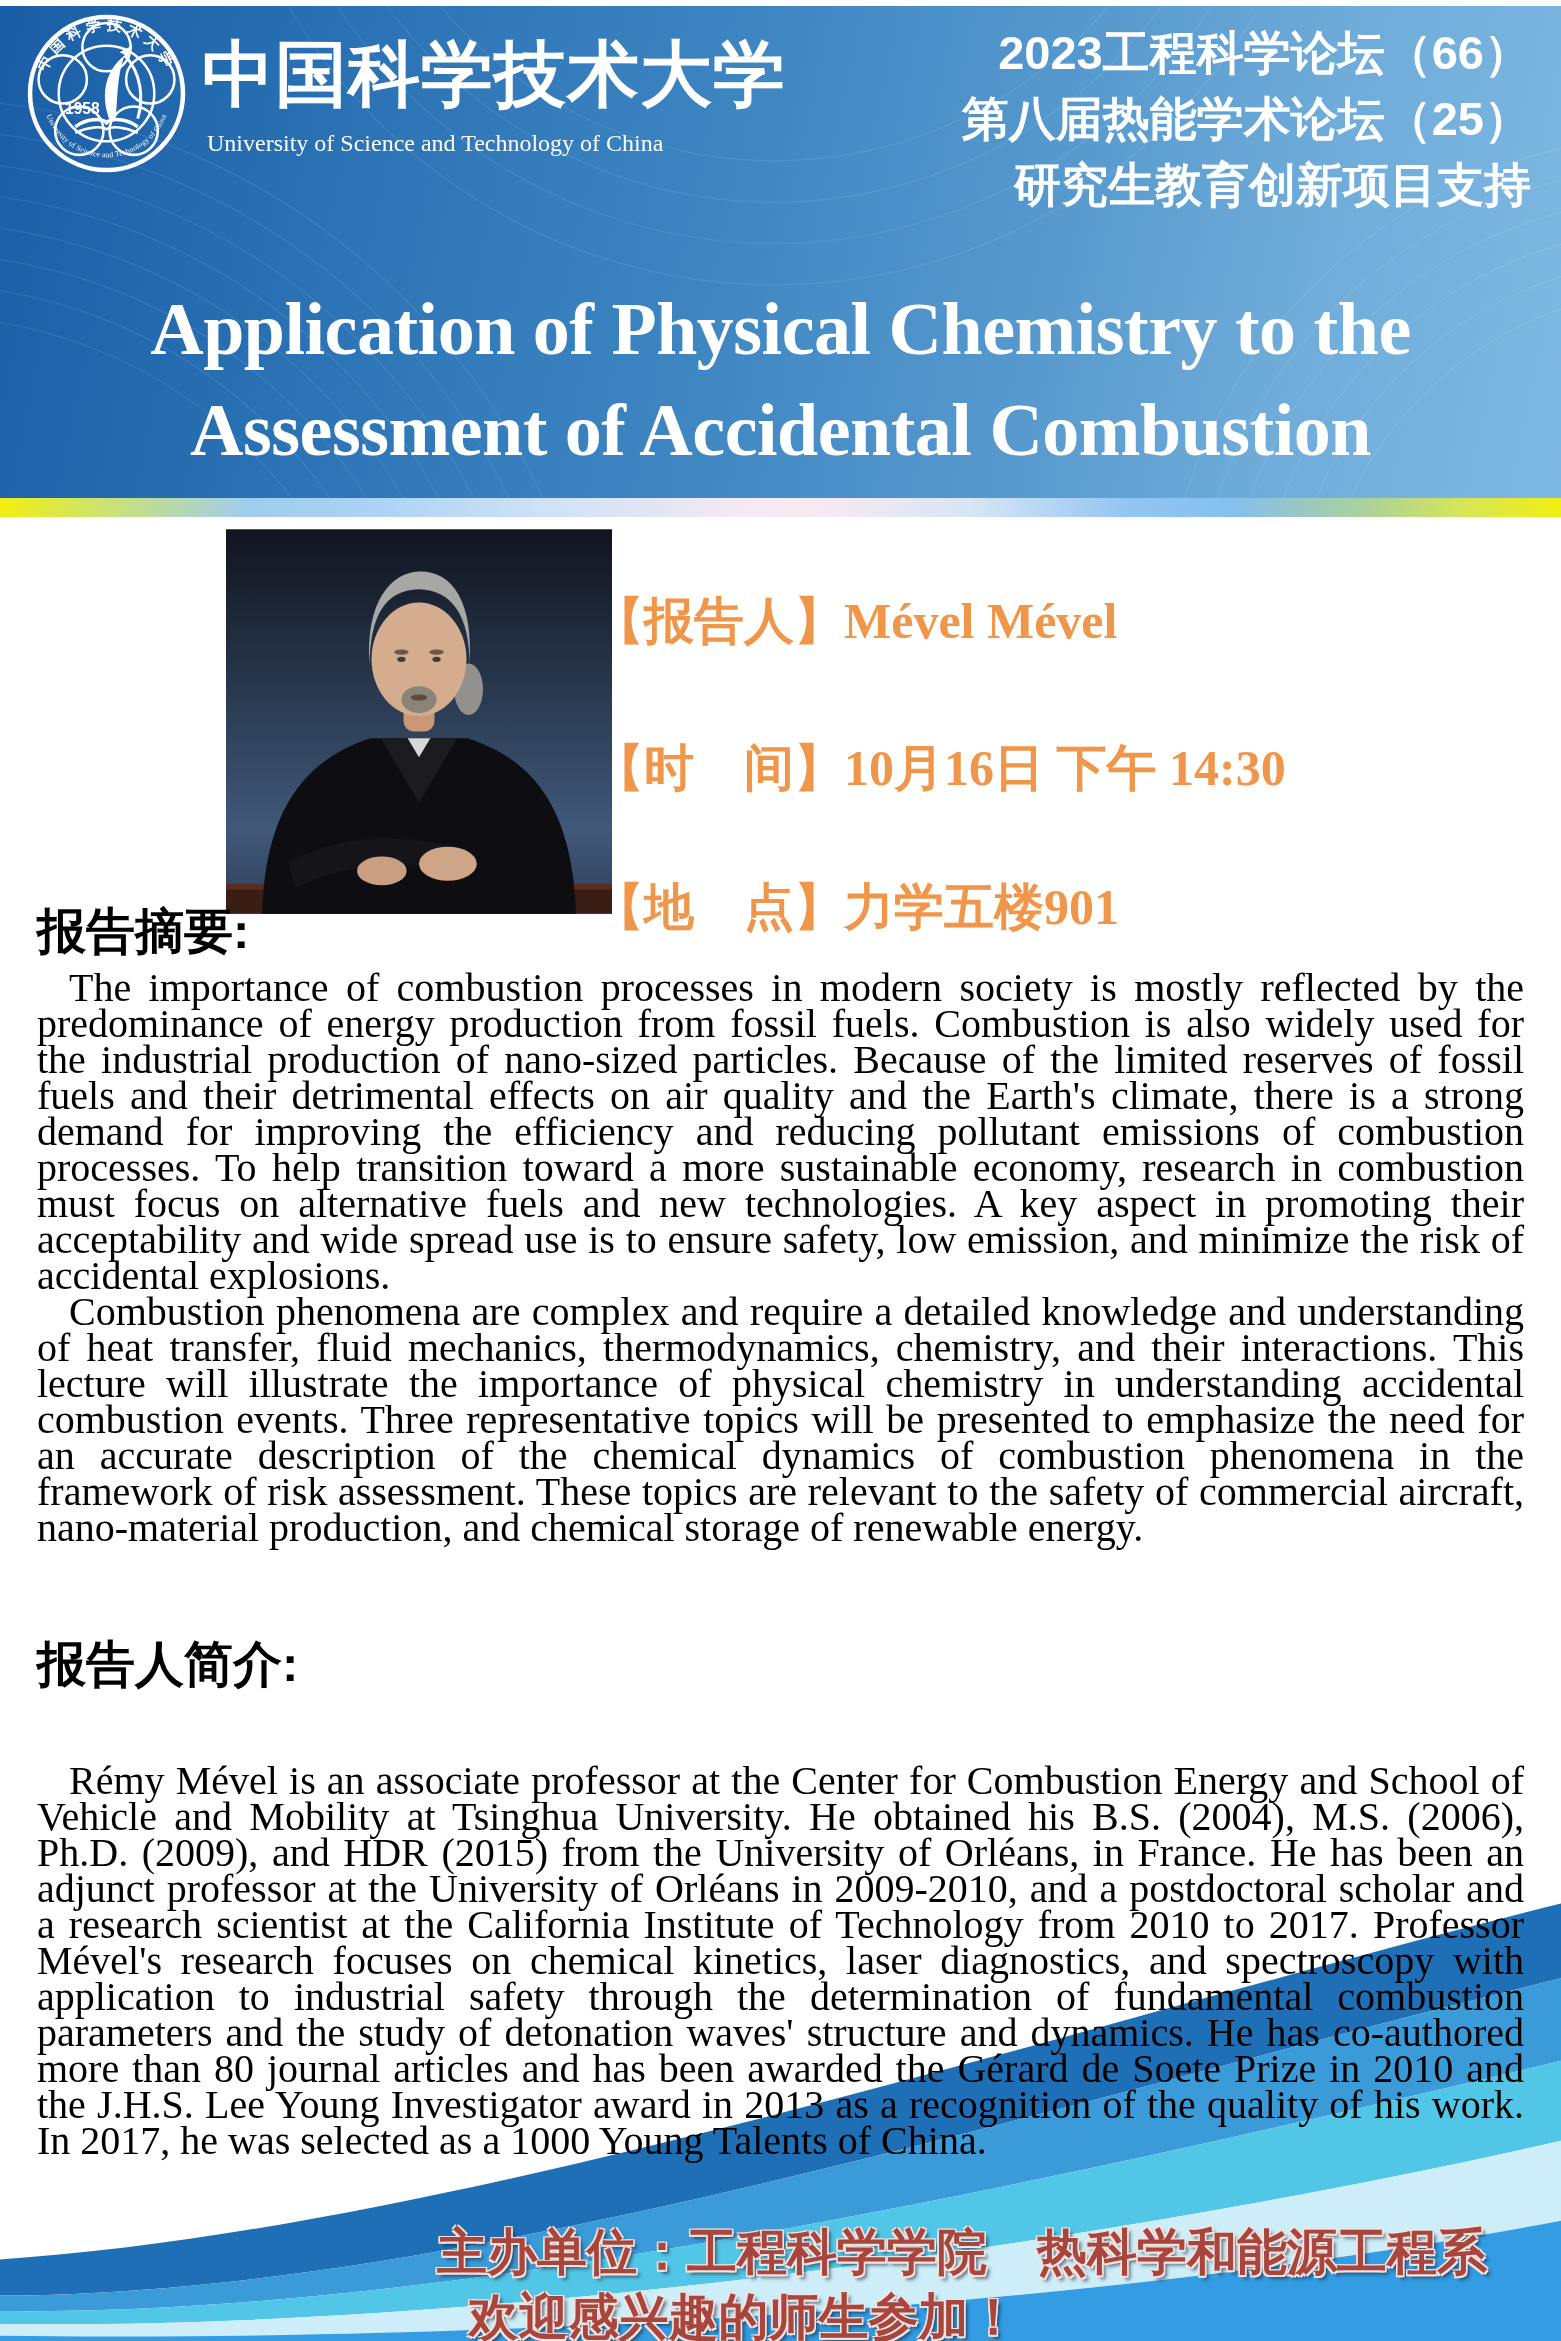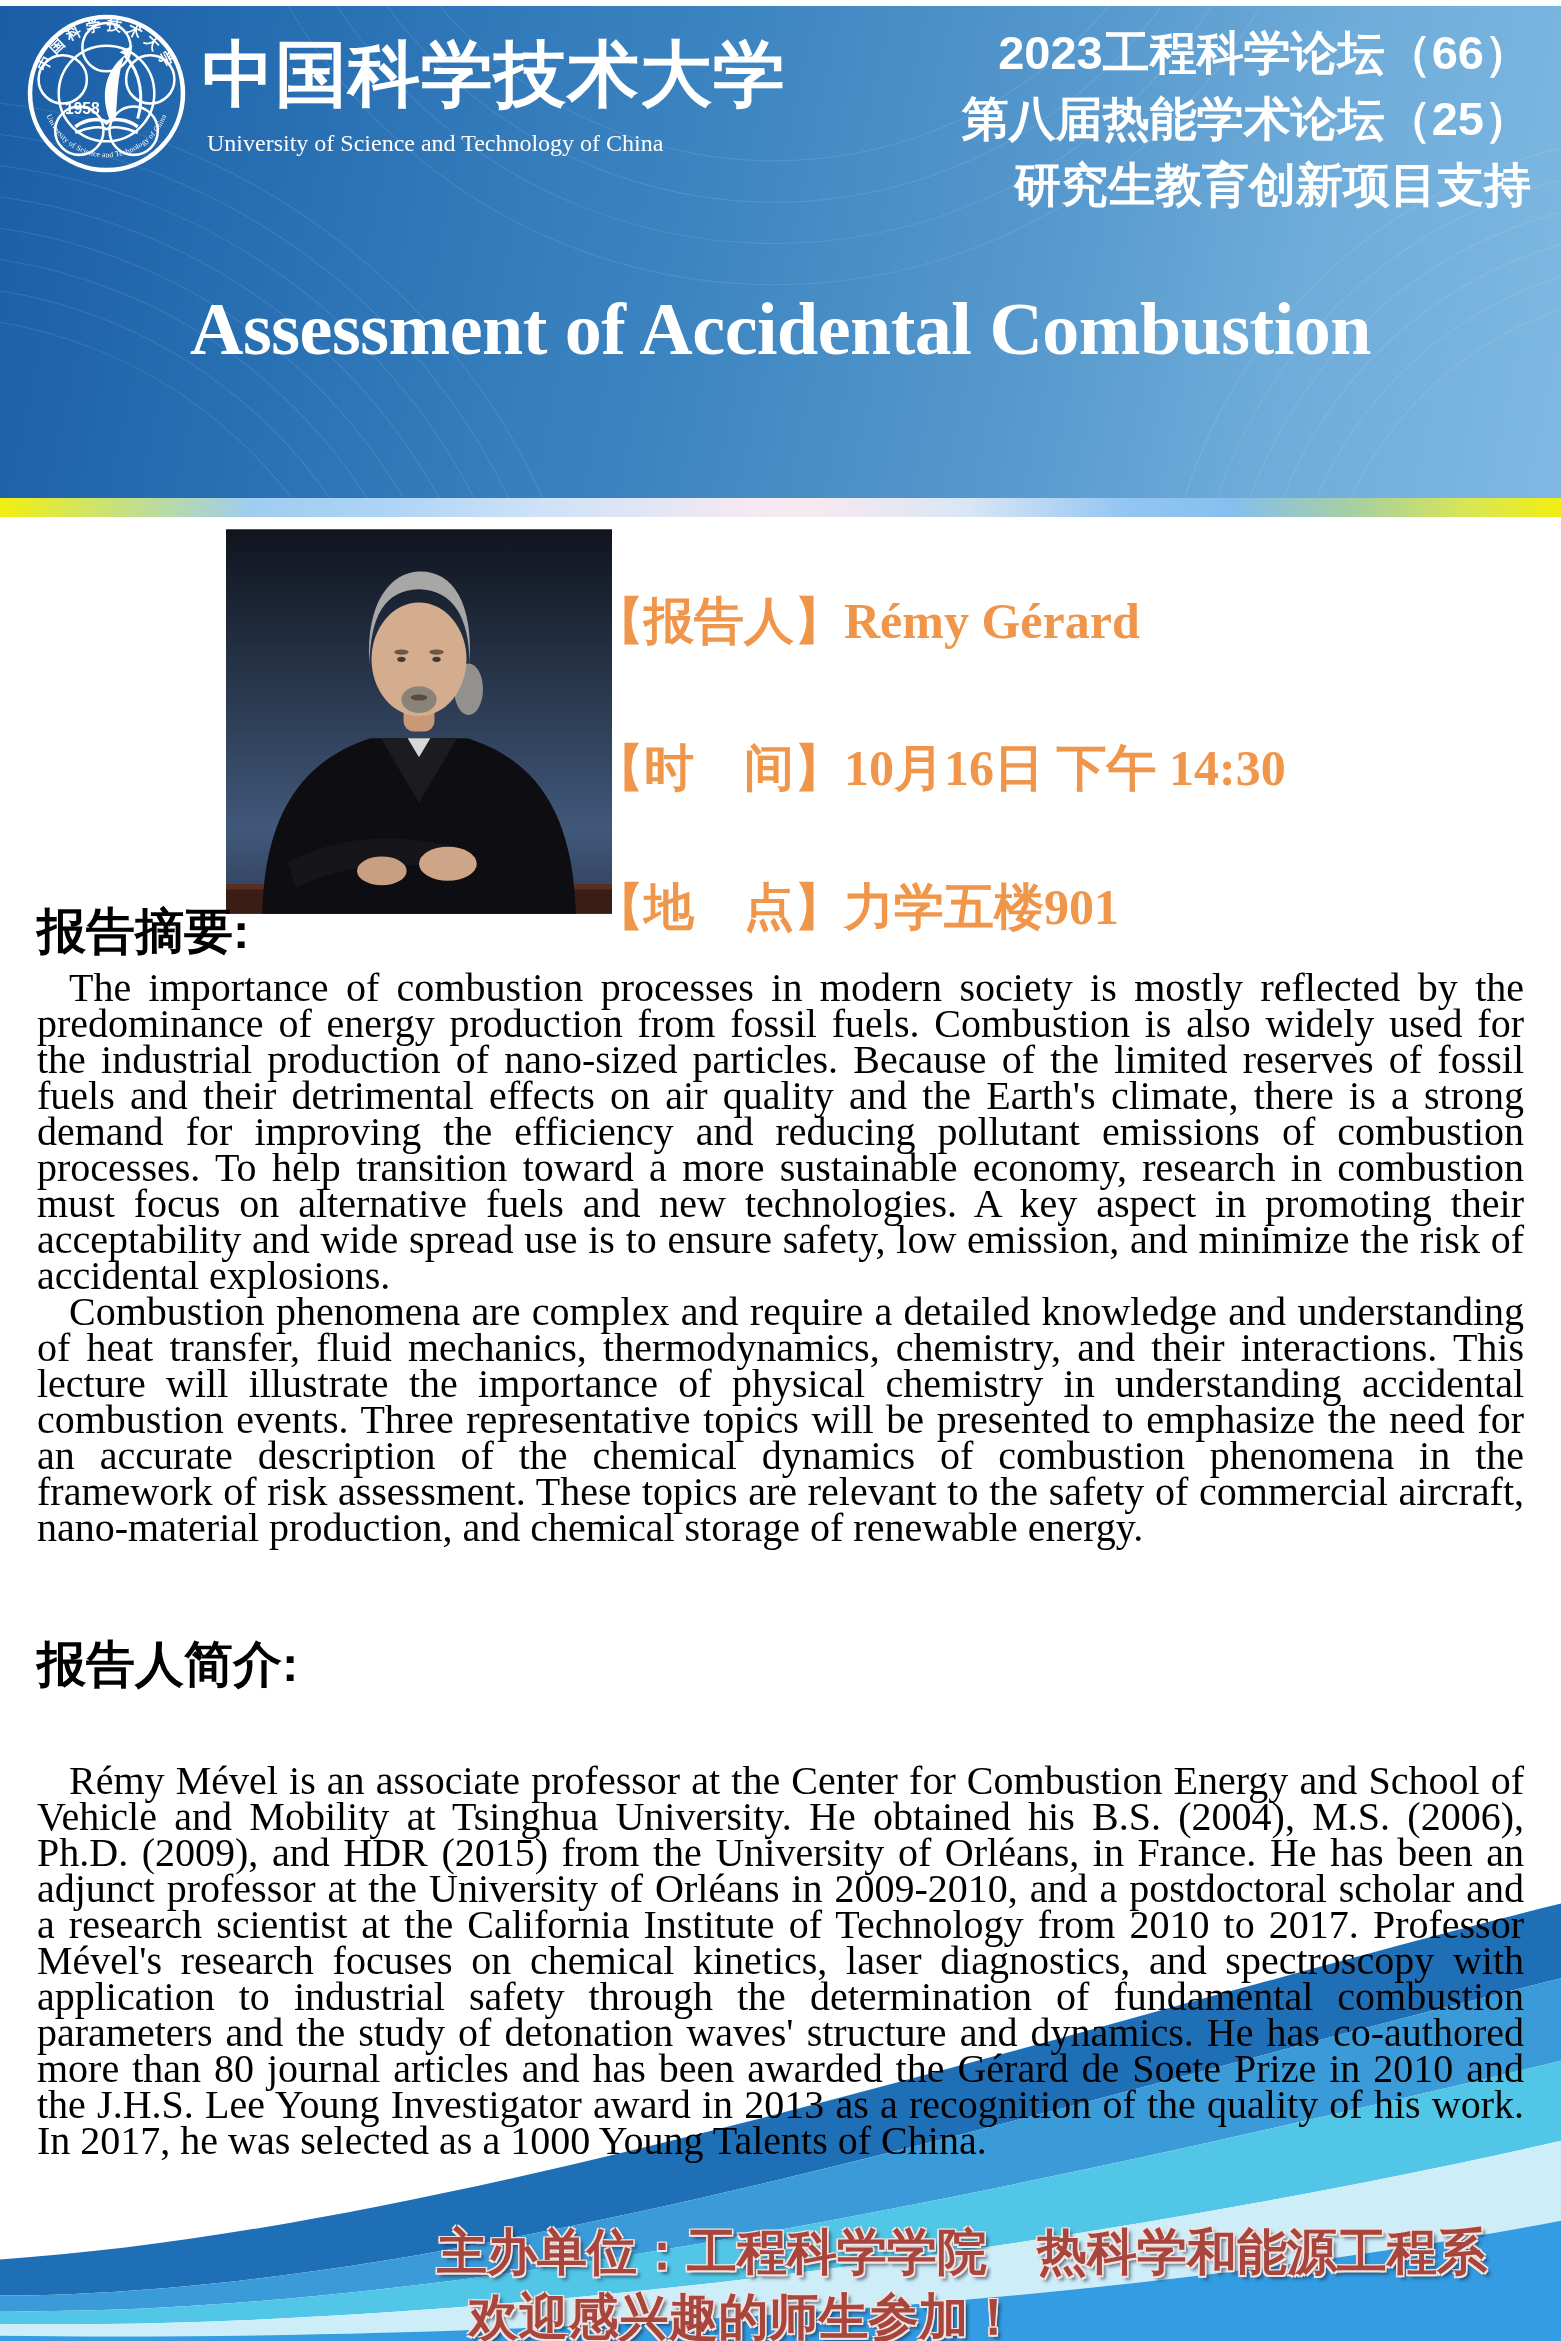--- a/index.html
+++ b/index.html
@@ -111,20 +111,21 @@
   <div id="univ-cn" class="abs">中国科学技术大学</div>
   <div id="univ-en" class="abs">University of Science and Technology of China</div>
 
   <div id="forum" class="abs">
     <div>2023工程科学论坛（66）</div>
     <div>第八届热能学术论坛（25）</div>
     <div>研究生教育创新项目支持</div>
   </div>
 
   <div id="title" class="abs">
+    <div>Application of Physical Chemistry to the</div>
     <div>Assessment of Accidental Combustion</div>
   </div>
 
   <div id="rainbow" class="abs"></div>
 
   <svg id="photo" class="abs" viewBox="0 0 748 745">
     <defs>
       <linearGradient id="pbg" x1="0" y1="0" x2="0" y2="1">
         <stop offset="0" stop-color="#10141e"></stop>
         <stop offset="0.45" stop-color="#2b3b52"></stop>
@@ -147,21 +148,21 @@
     <ellipse cx="340" cy="252" rx="8" ry="5" fill="#3c3c3c"></ellipse>
     <ellipse cx="408" cy="252" rx="8" ry="5" fill="#3c3c3c"></ellipse>
     <ellipse cx="374" cy="330" rx="34" ry="26" fill="#8a8378"></ellipse>
     <ellipse cx="374" cy="326" rx="16" ry="6" fill="#5e4a3c"></ellipse>
     <path d="M120,645 C220,592 330,588 440,615 L470,668 C350,636 220,650 135,695 Z" fill="#15151a"></path>
     <ellipse cx="430" cy="648" rx="56" ry="33" fill="#cfa587"></ellipse>
     <ellipse cx="302" cy="662" rx="48" ry="28" fill="#c99f82"></ellipse>
   </svg>
 
   <div id="info1" class="abs info-line">
-    <span>【报告人】</span><span class="val">Rémy Gérard</span>
+    <span>【报告人】</span><span class="val">Mével Mével</span>
   </div>
   <div id="info2" class="abs info-line">
     <span>【时　间】</span><span class="val">10月16日 下午 14:30</span>
   </div>
   <div id="info3" class="abs info-line">
     <span>【地　点】</span><span class="val">力学五楼901</span>
   </div>
 
   <div id="abs-head" class="abs sec-head">报告摘要:</div>
   <div id="abs-text" class="abs bodytext">

